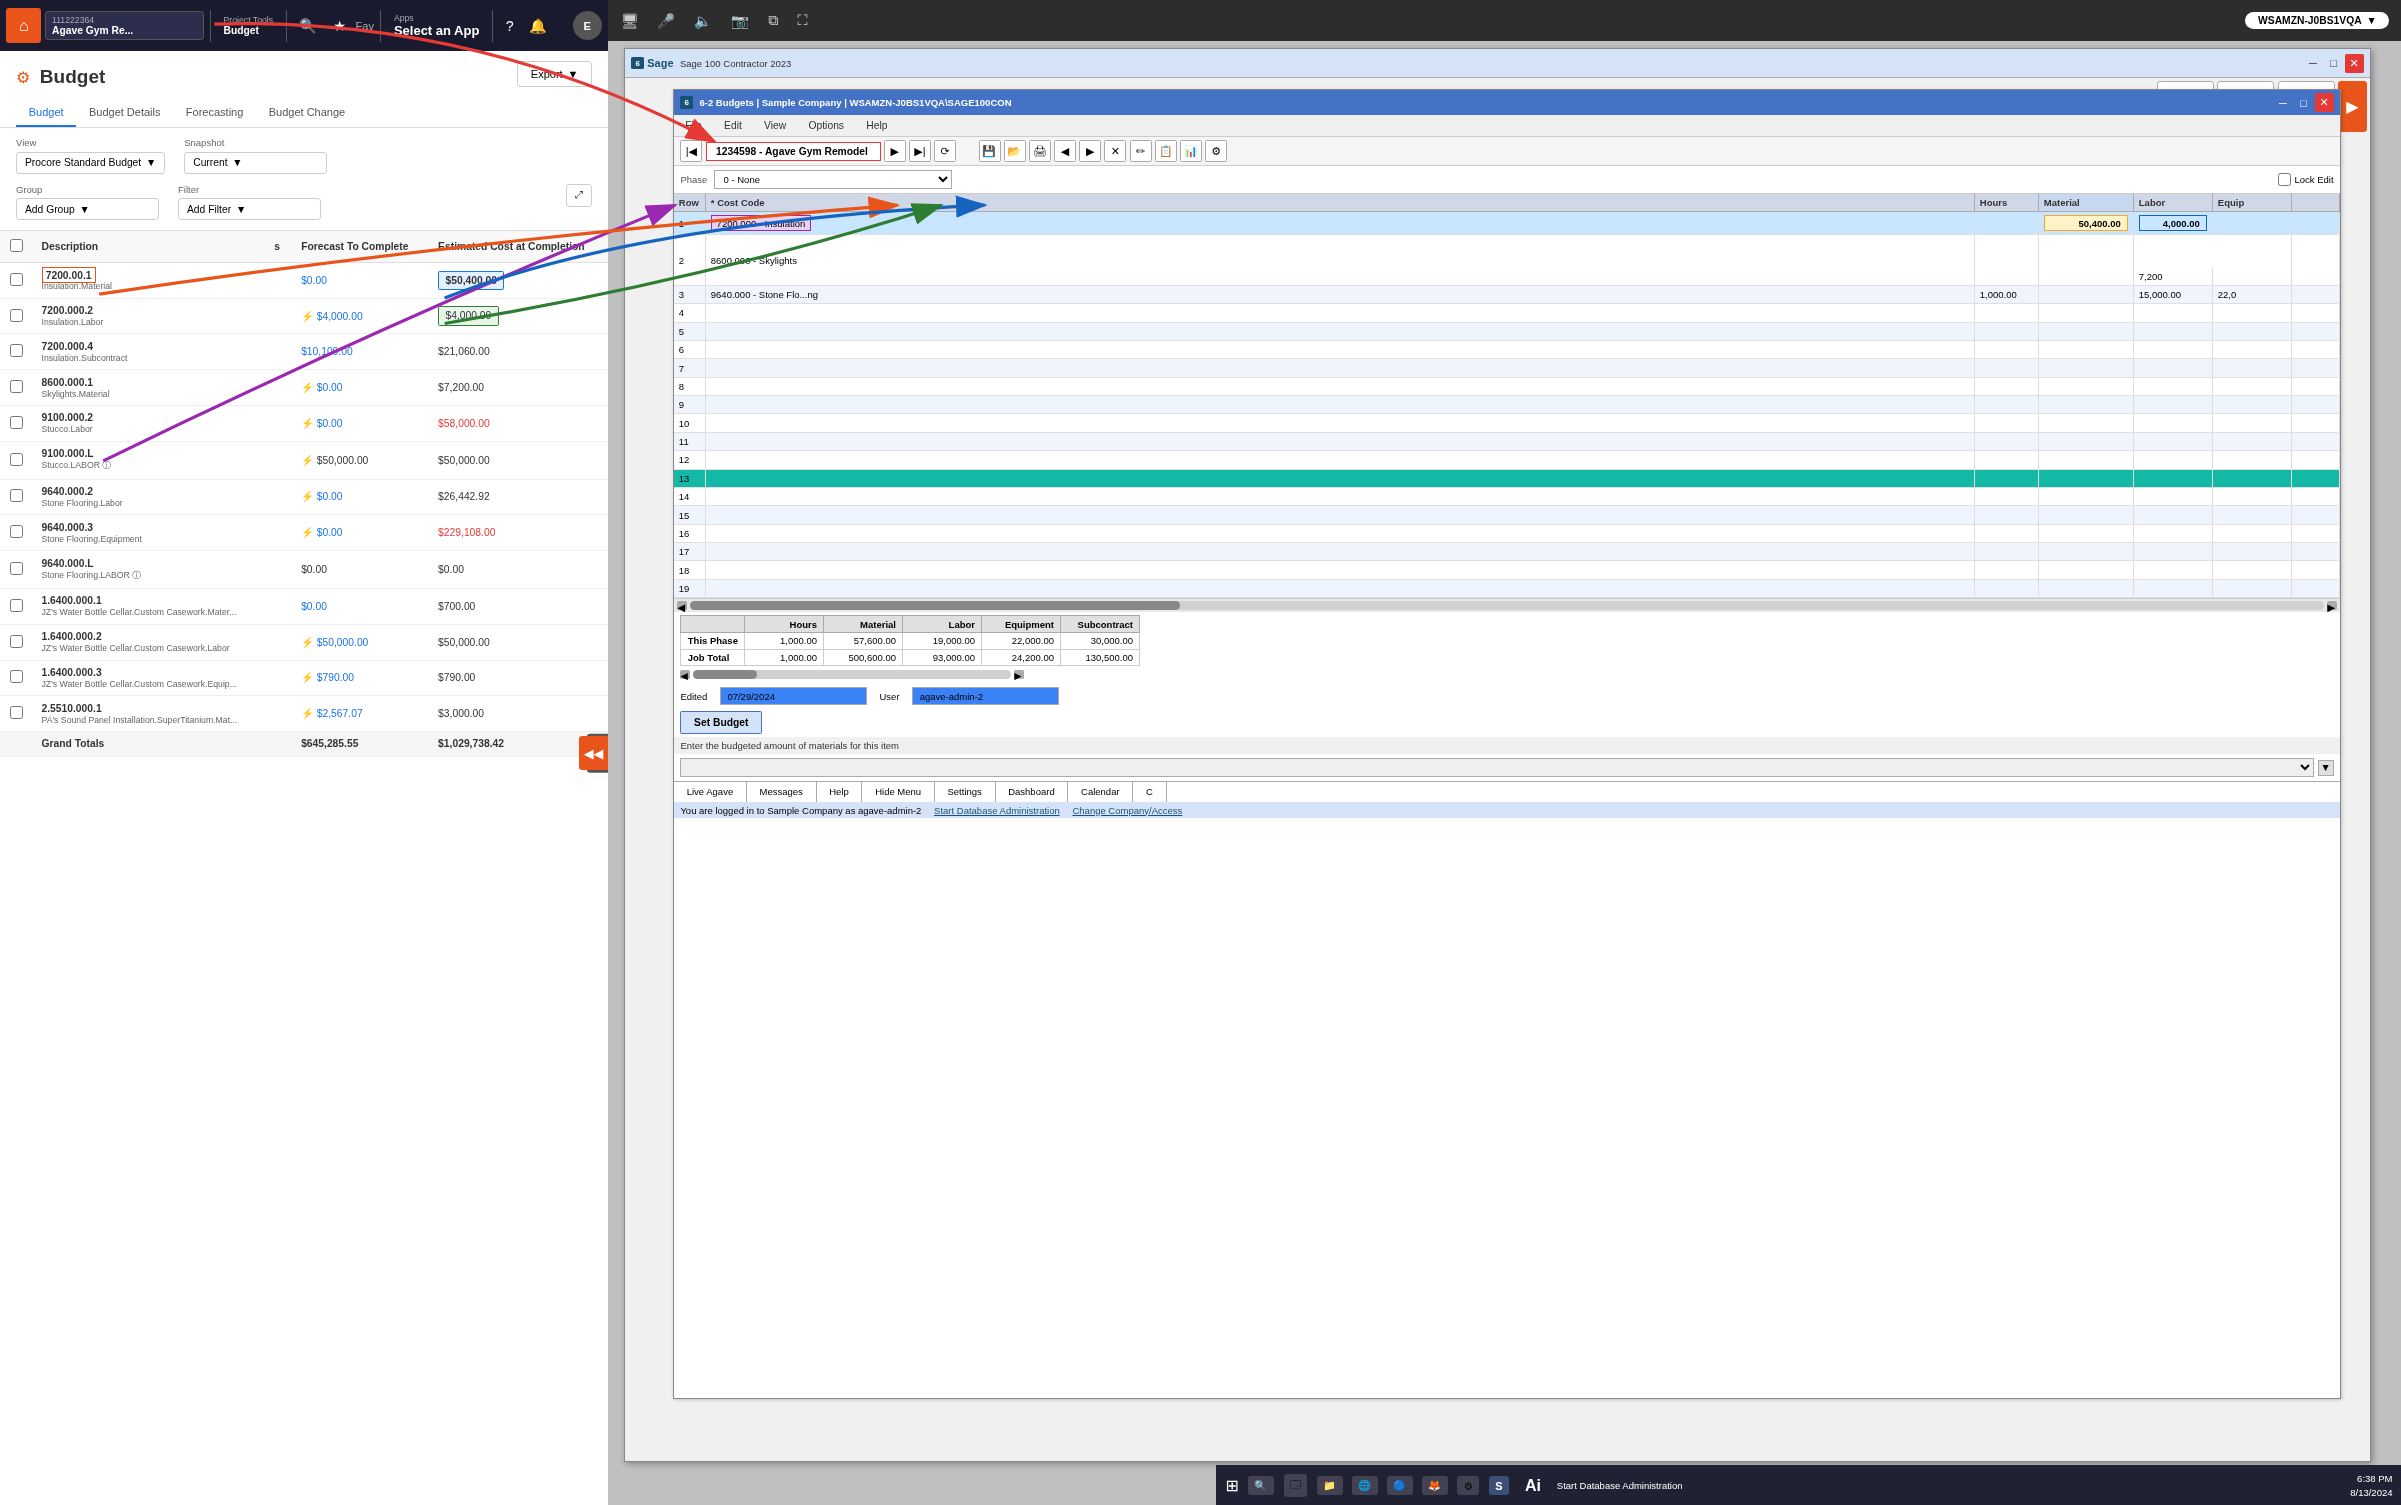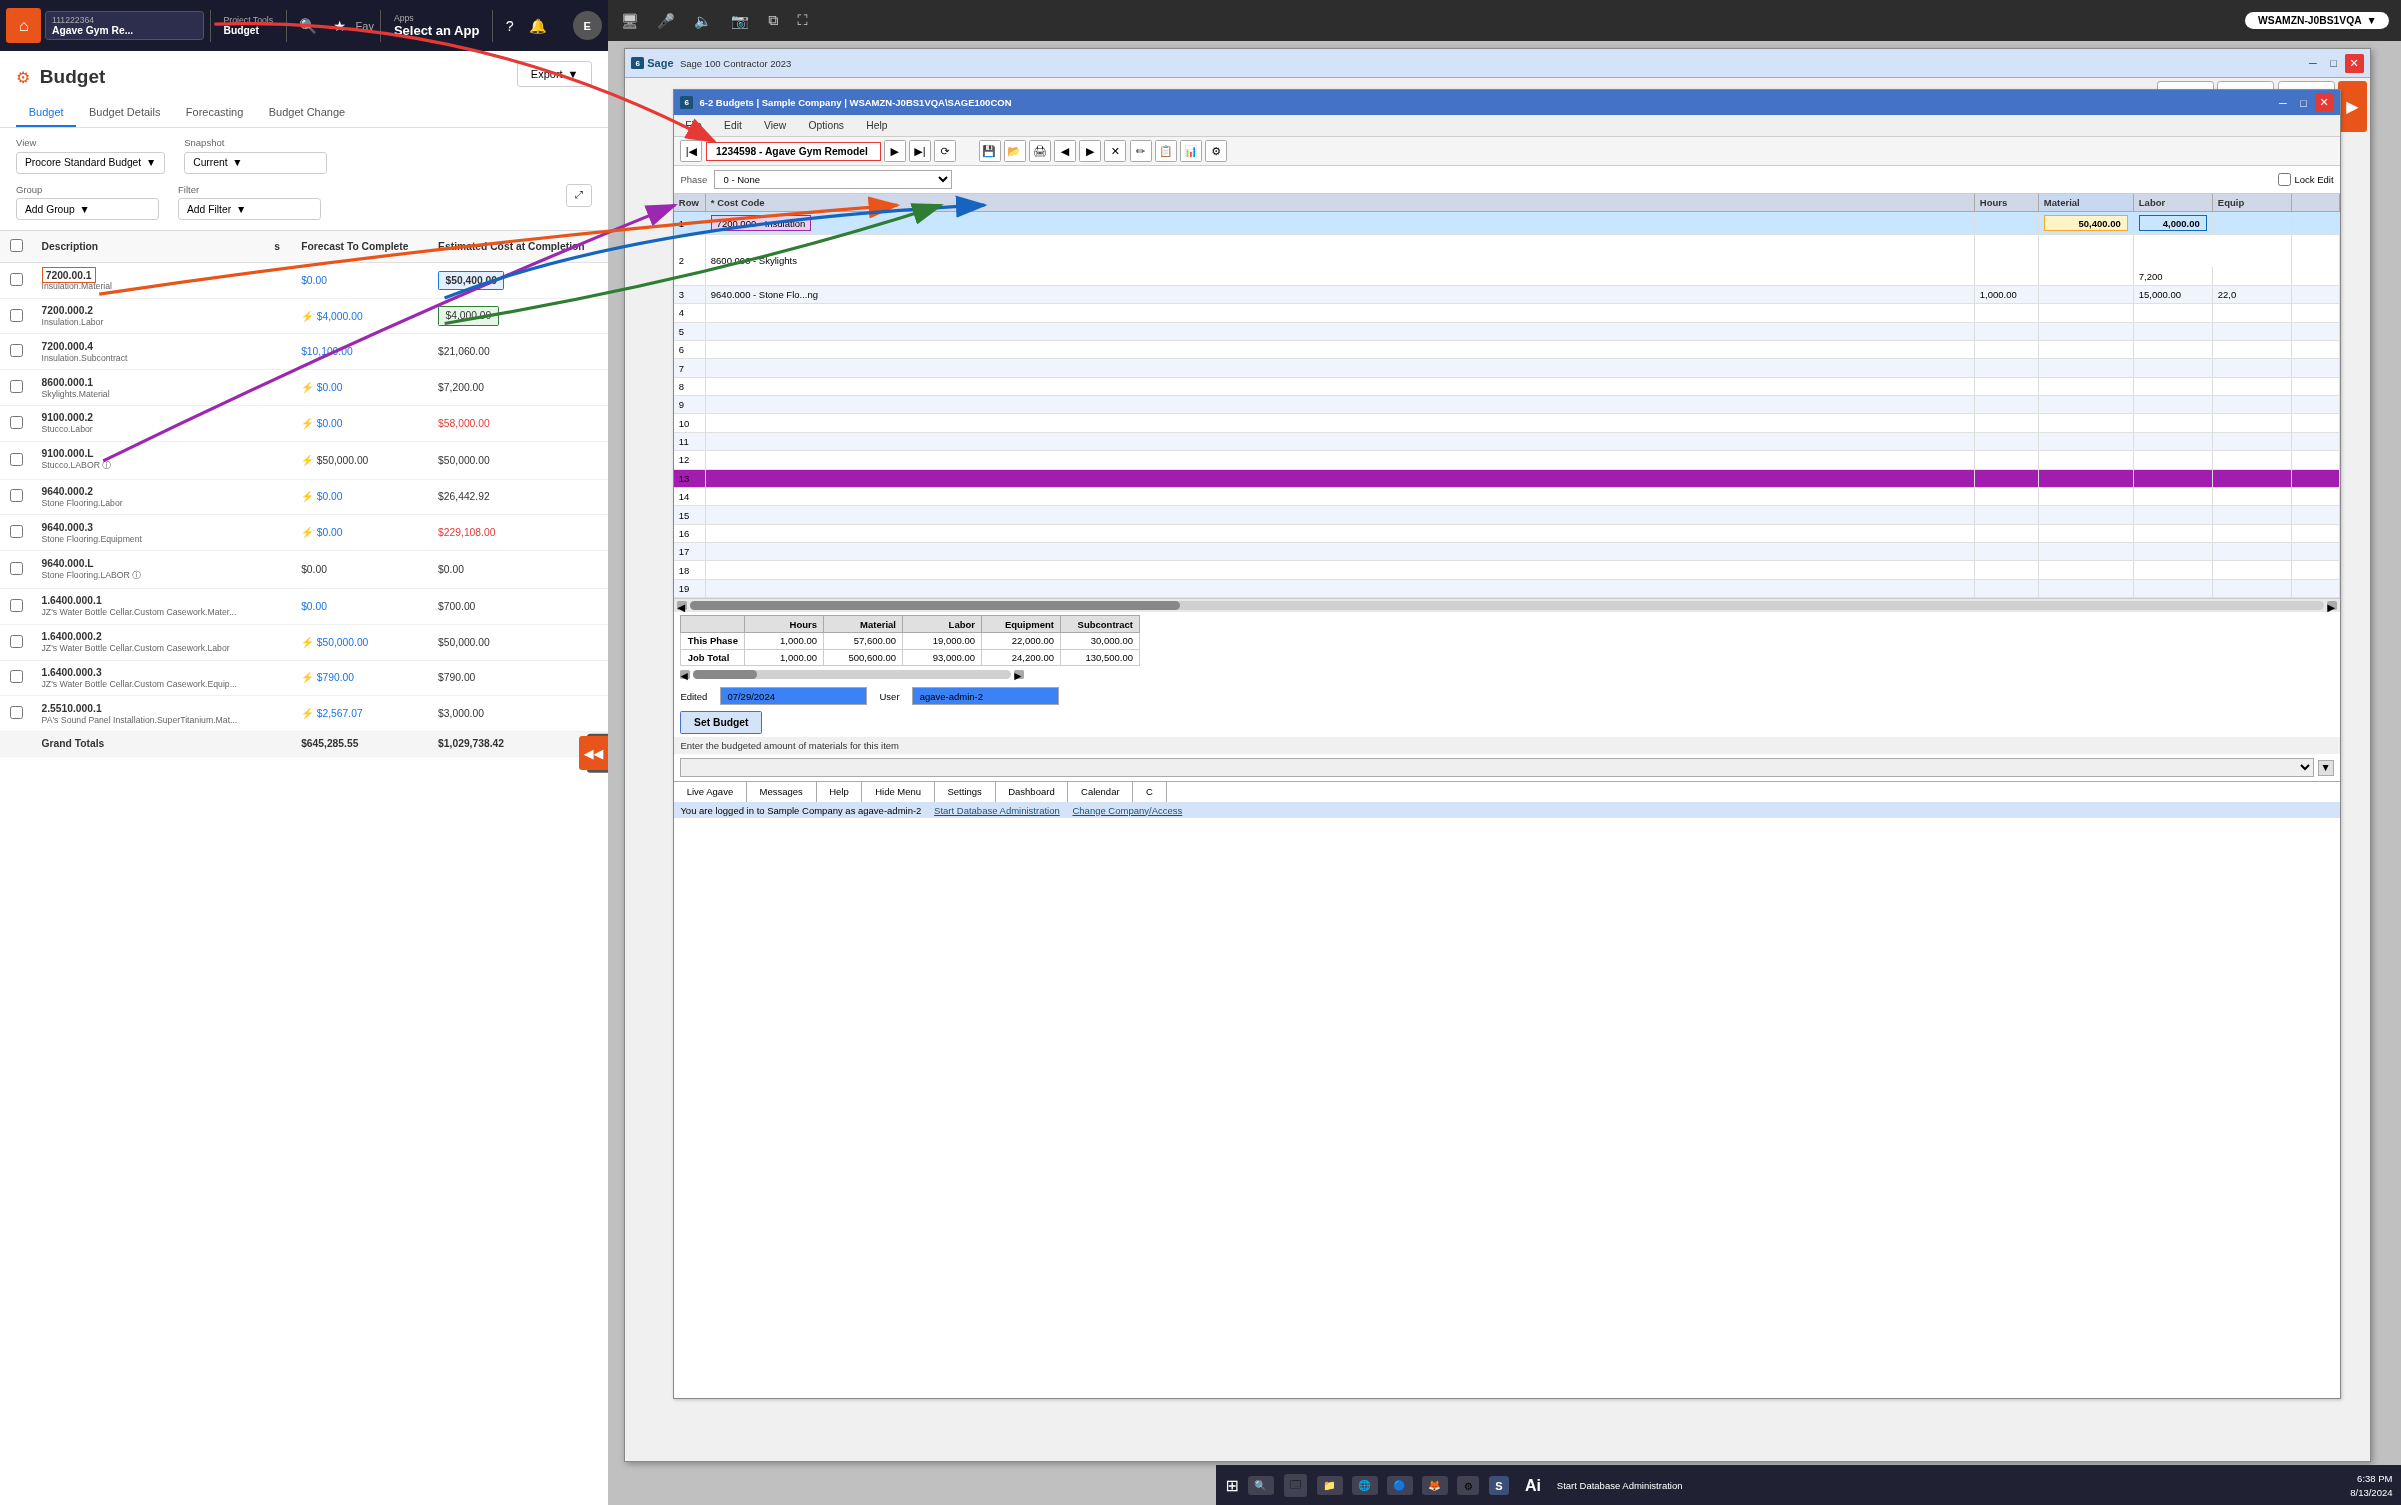--- a/index.html
+++ b/index.html
@@ -1096,21 +1096,21 @@
           </div>
         <div class="sage-grid-row">
             <div class="sage-grid-cell">12</div>
             <div class="sage-grid-cell"></div>
             <div class="sage-grid-cell"></div>
             <div class="sage-grid-cell"></div>
             <div class="sage-grid-cell"></div>
             <div class="sage-grid-cell"></div>
             <div class="sage-grid-cell"></div>
           </div>
-        <div class="sage-grid-row" style="background:#a21caf;">
+        <div class="sage-grid-row" style="background:#14b8a6;">
             <div class="sage-grid-cell">13</div>
             <div class="sage-grid-cell"></div>
             <div class="sage-grid-cell"></div>
             <div class="sage-grid-cell"></div>
             <div class="sage-grid-cell"></div>
             <div class="sage-grid-cell"></div>
             <div class="sage-grid-cell"></div>
           </div>
         <div class="sage-grid-row">
             <div class="sage-grid-cell">14</div>

